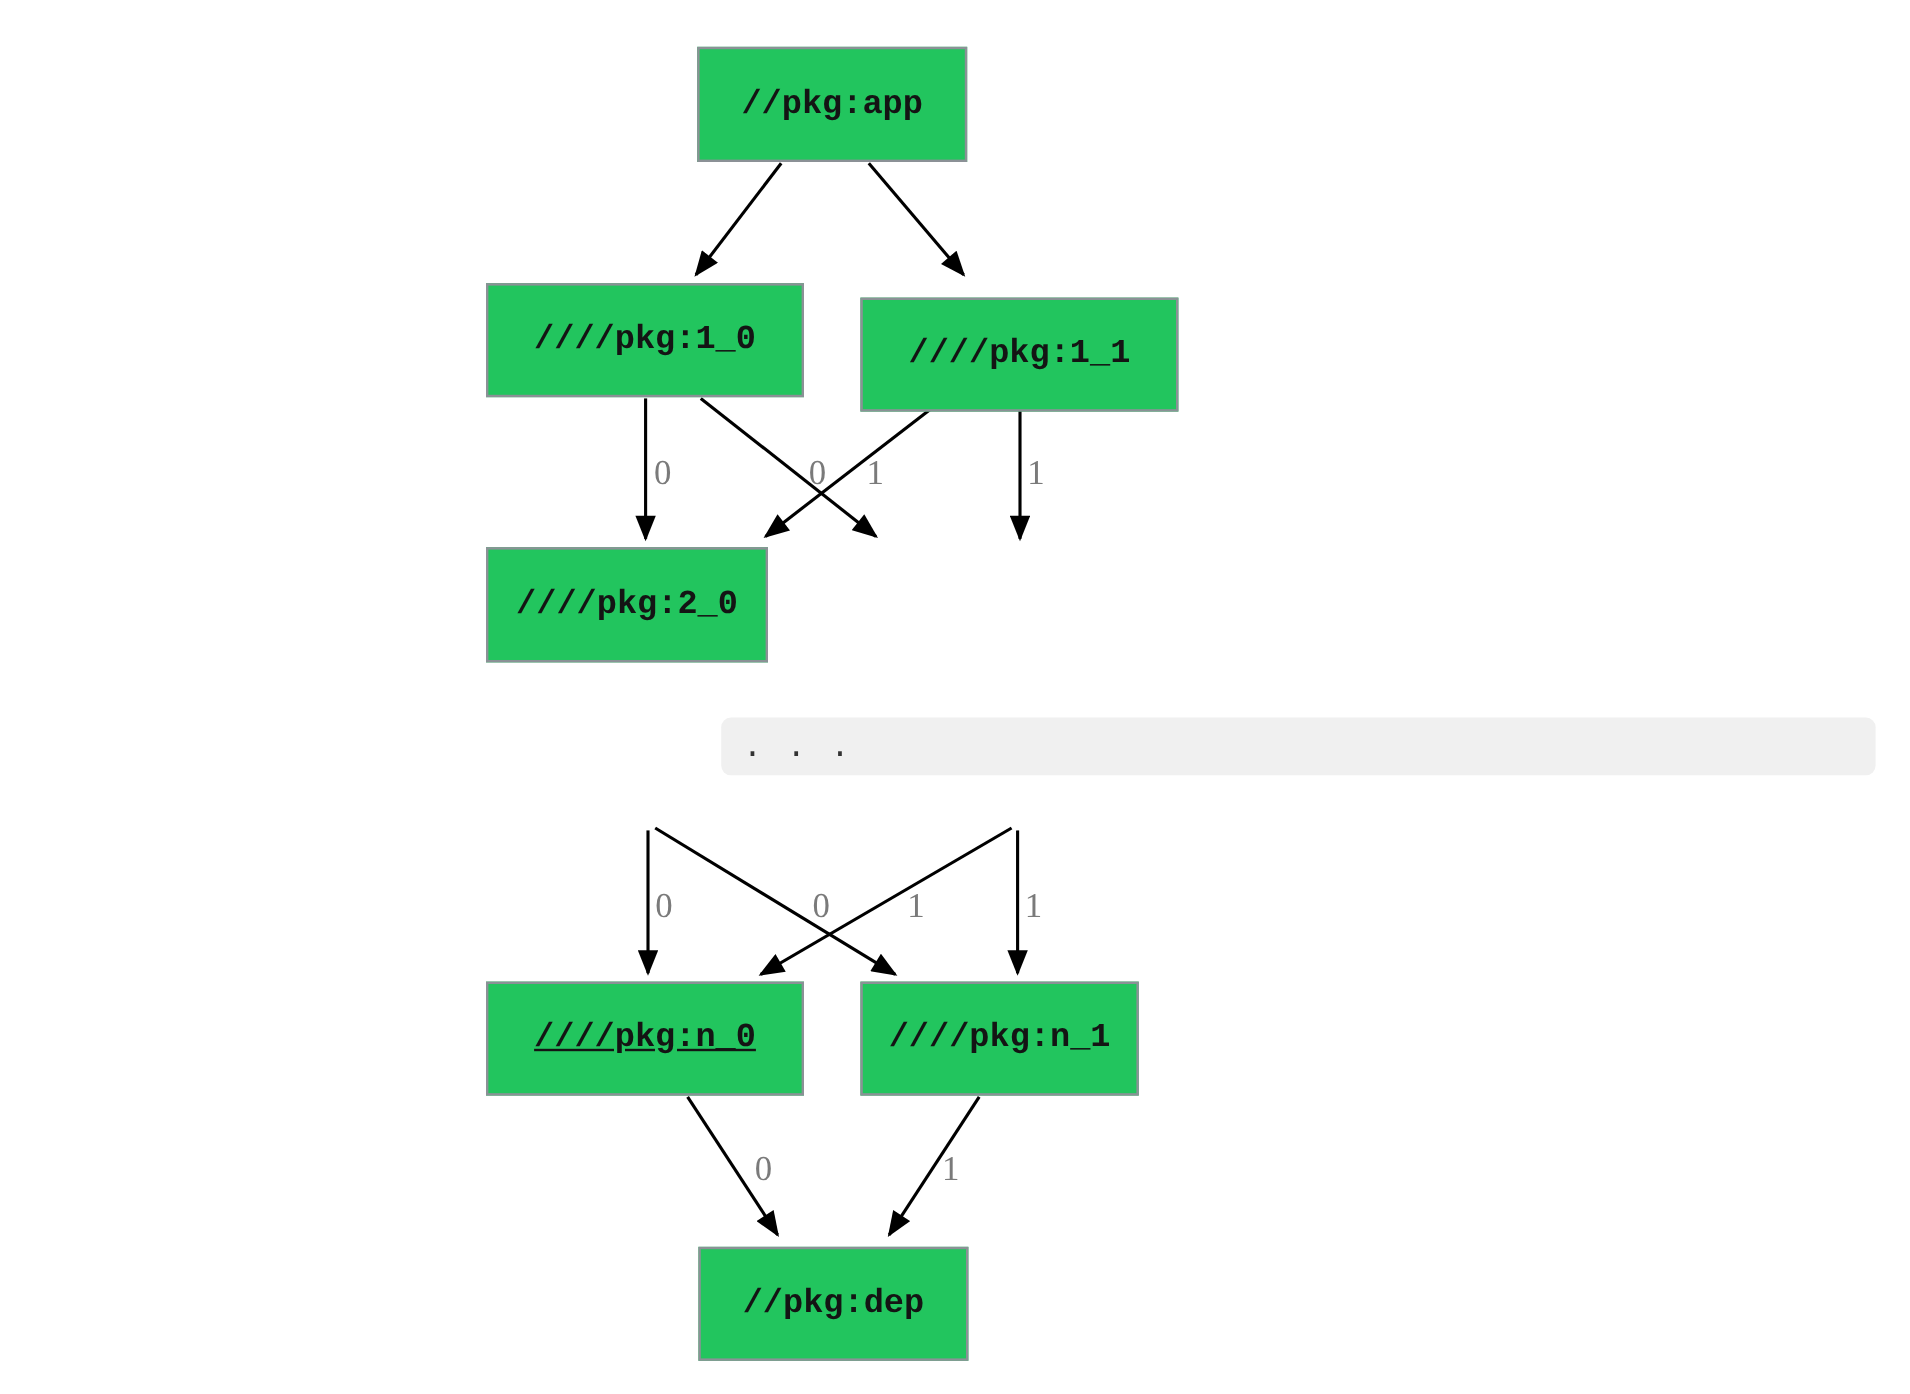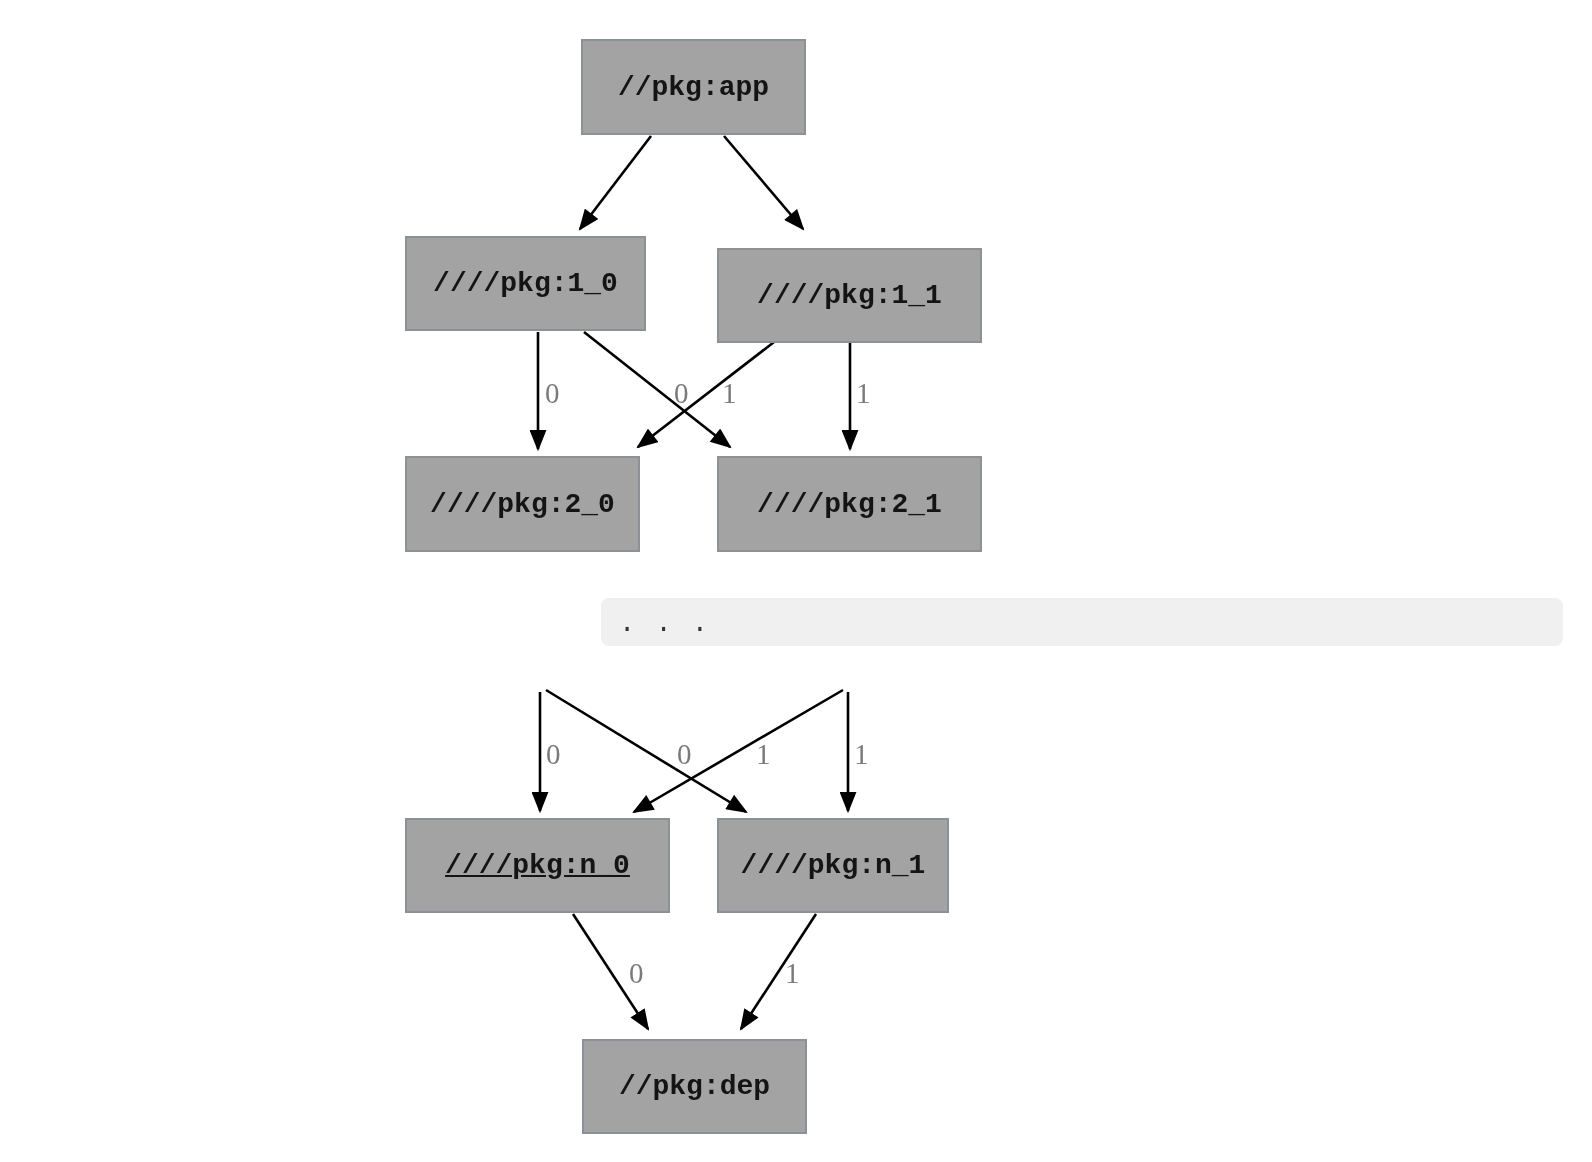--- a/index.html
+++ b/index.html
@@ -18,21 +18,21 @@
   }
   .edges-layer line { stroke: #000000; stroke-width: 2.6px; }
   .edge-label {
     font-family: "Liberation Serif", "DejaVu Serif", serif;
     font-size: 29px;
     fill: #7a7a7a;
   }
   .node {
     position: absolute;
     box-sizing: border-box;
-    background: #a3a3a3;
+    background: #22c55e;
     border: 2.5px solid #8b9196;
     display: flex;
     align-items: center;
     justify-content: center;
     font-family: "Liberation Mono", "DejaVu Sans Mono", monospace;
     font-weight: bold;
     font-size: 28px;
     color: #141414;
     white-space: nowrap;
   }
@@ -87,35 +87,32 @@
     <line x1="573" y1="914" x2="648" y2="1029" marker-end="url(#ah)"></line>
     <line x1="816" y1="914" x2="741" y2="1029" marker-end="url(#ah)"></line>
     <text class="edge-label" x="629" y="983">0</text>
     <text class="edge-label" x="785" y="983">1</text>
   </svg>
 
   <div class="node" style="left:581px; top:39px; width:225px; height:96px;">
     <span>//pkg:app</span>
   </div>
 
-  <div class="node" style="left:405px; top:236px; width:241px; height:95px;">
+  <div class="node" style="left:405px; top:236px; width:265px; height:95px;">
     <span>////pkg:1_0</span>
   </div>
 
   <div class="node" style="left:717px; top:248px; width:265px; height:95px;">
     <span>////pkg:1_1</span>
   </div>
 
   <div class="node" style="left:405px; top:456px; width:235px; height:96px;">
     <span>////pkg:2_0</span>
   </div>
 
-  <div class="node" style="left:717px; top:456px; width:265px; height:96px;">
-    <span>////pkg:2_1</span>
-  </div>
 
   <div class="ellipsis-band">
     <span>. . .</span>
   </div>
 
   <div class="node" style="left:405px; top:818px; width:265px; height:95px;text-decoration:underline;">
     <span>////pkg:n_0</span>
   </div>
 
   <div class="node" style="left:717px; top:818px; width:232px; height:95px;">

